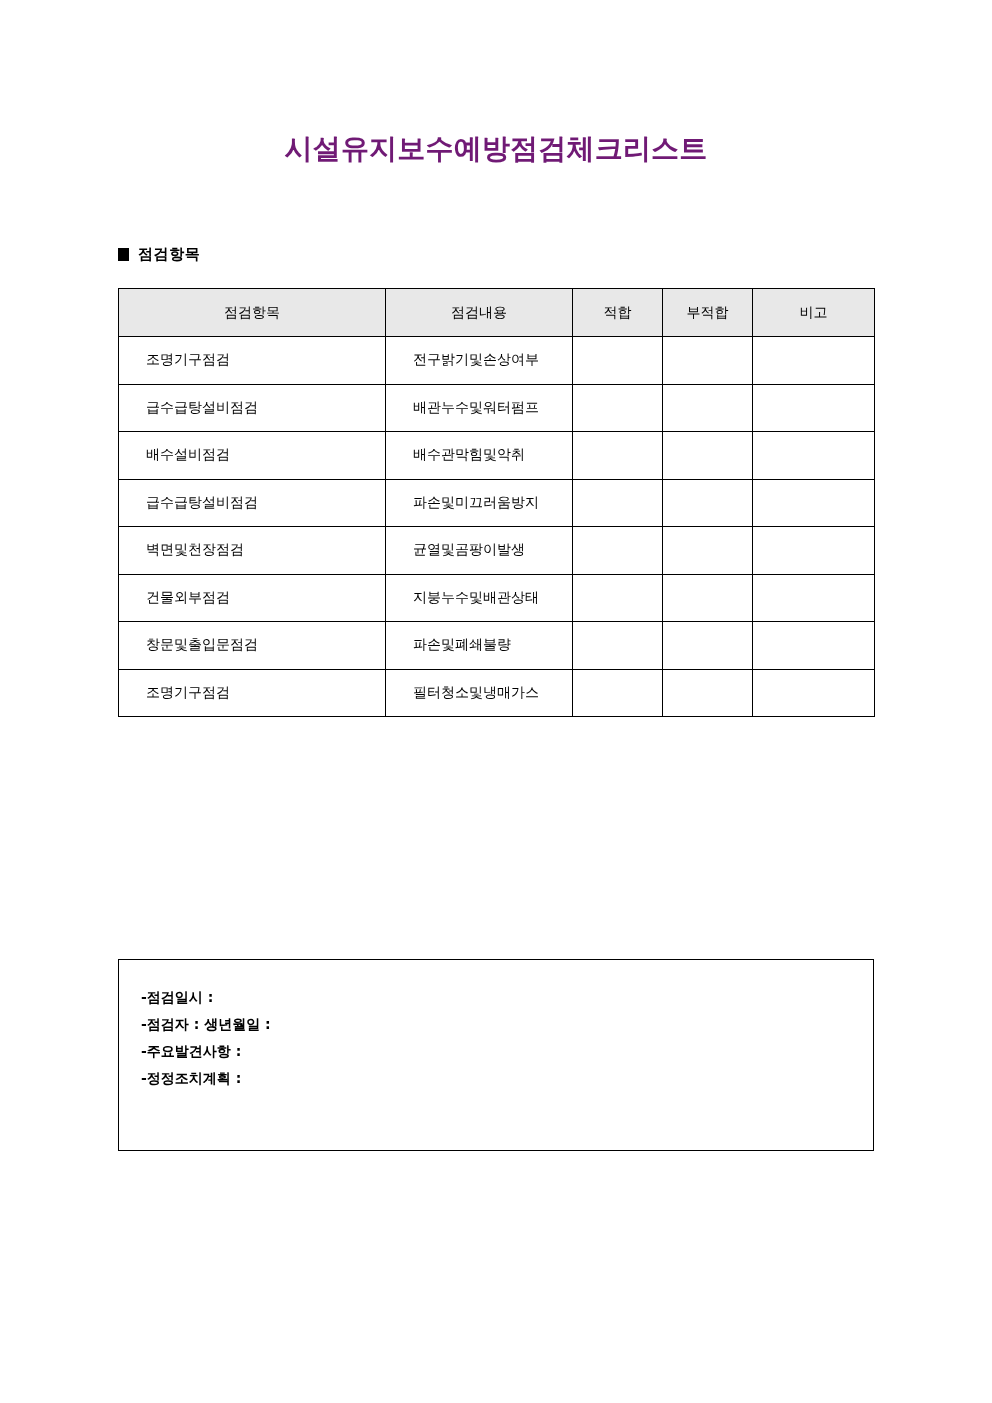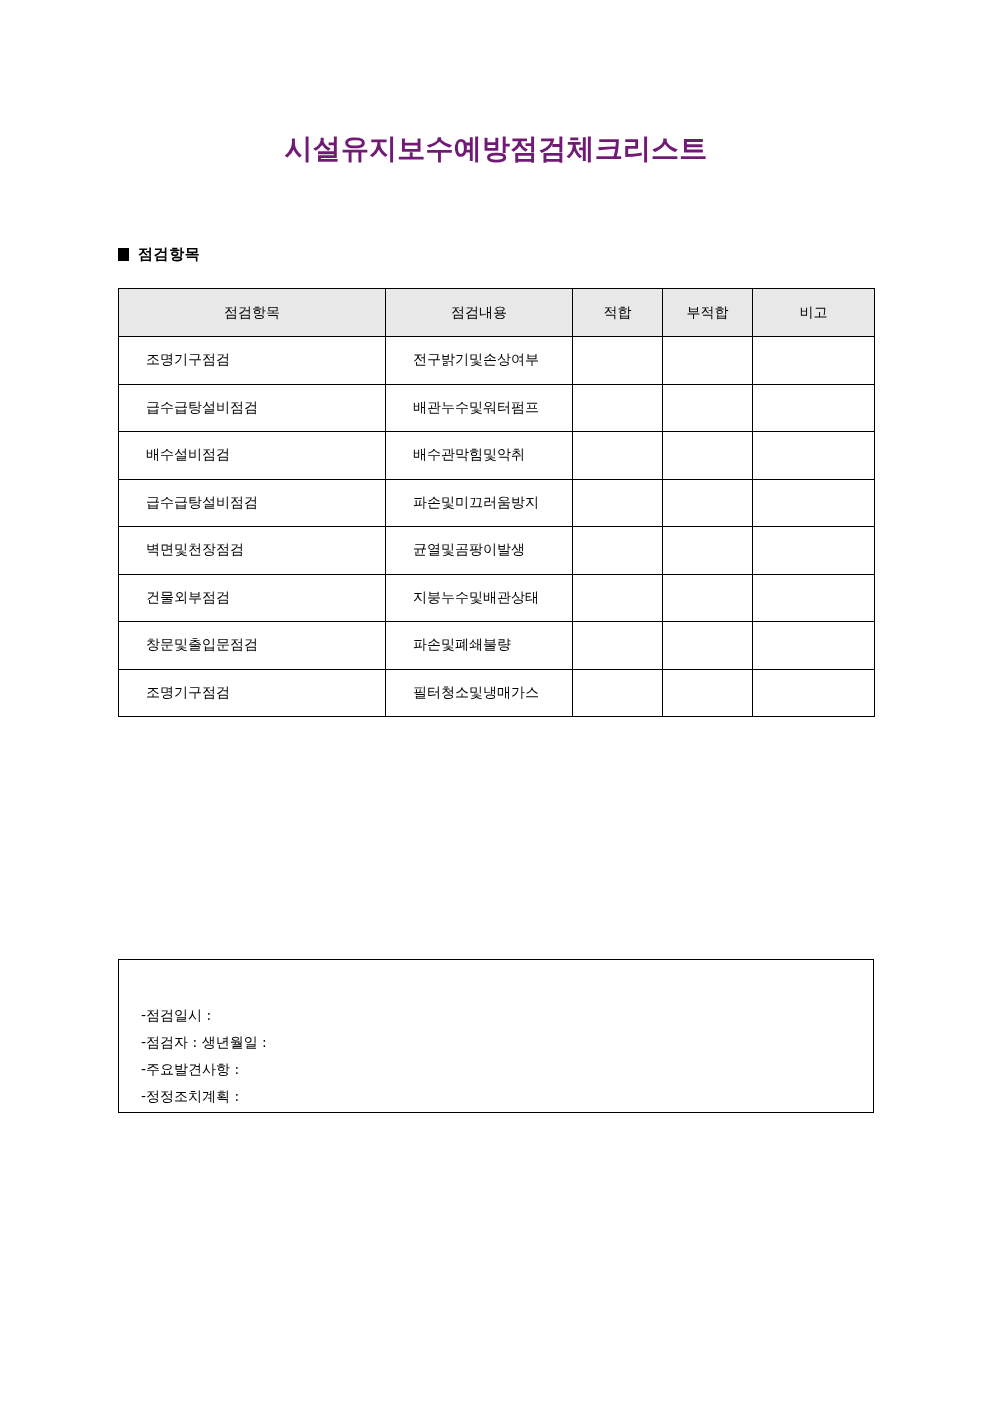--- a/index.html
+++ b/index.html
@@ -105,24 +105,25 @@
   col.col-pass  { width: 90px; }
   col.col-fail  { width: 90px; }
   col.col-note  { width: 122px; }
 
   
   .result-box {
     position: absolute;
     top: 959px;
     left: 118px;
     width: 756px;
-    height: 154px;
+    height: 192px;
     border: 1.5px solid #000000;
     background: #ffffff;
-    padding: 42px 0 0 22px;
+    padding: 24px 0 0 22px;
+    font-weight: bold;
   }
   .result-line {
     font-size: 14px;
     line-height: 27px;
     color: #000000;
     white-space: pre;
   }
 </style>
 </head>
 <body>

